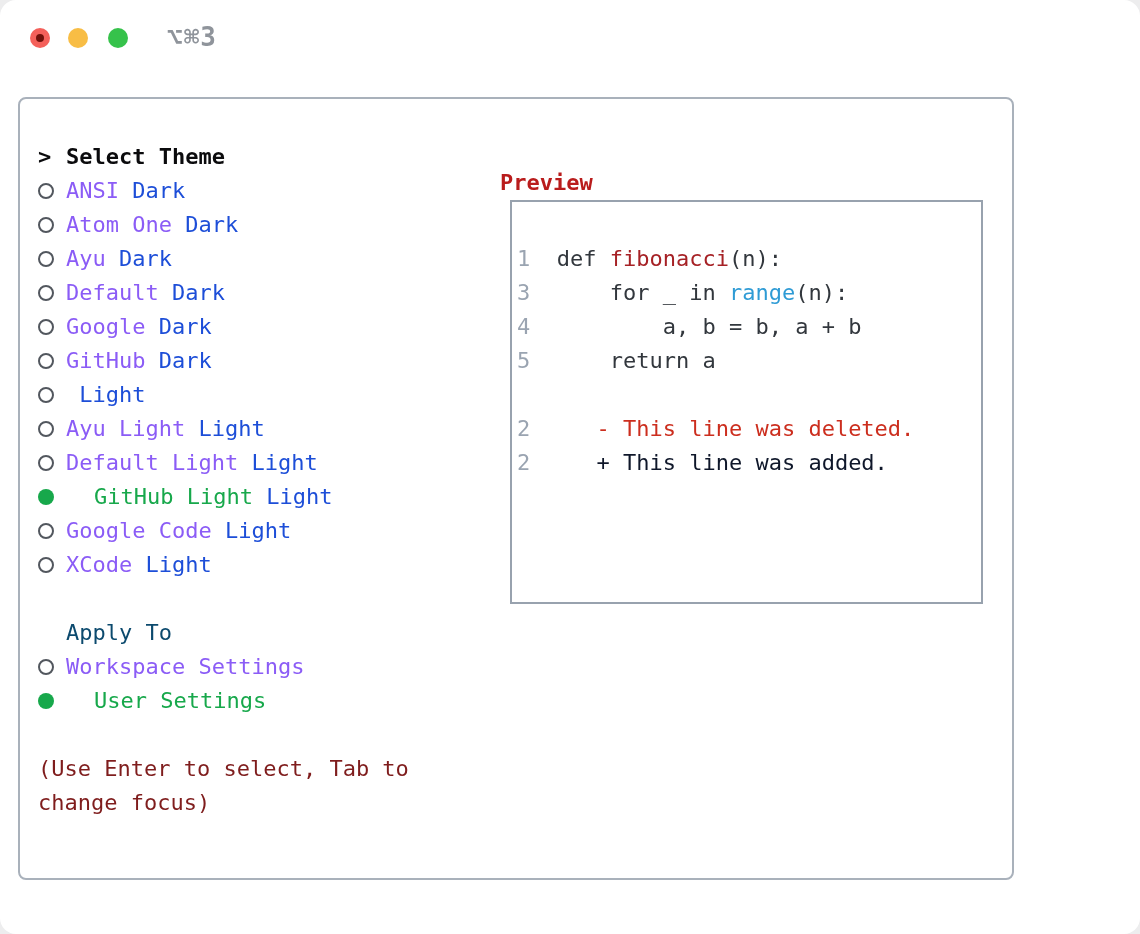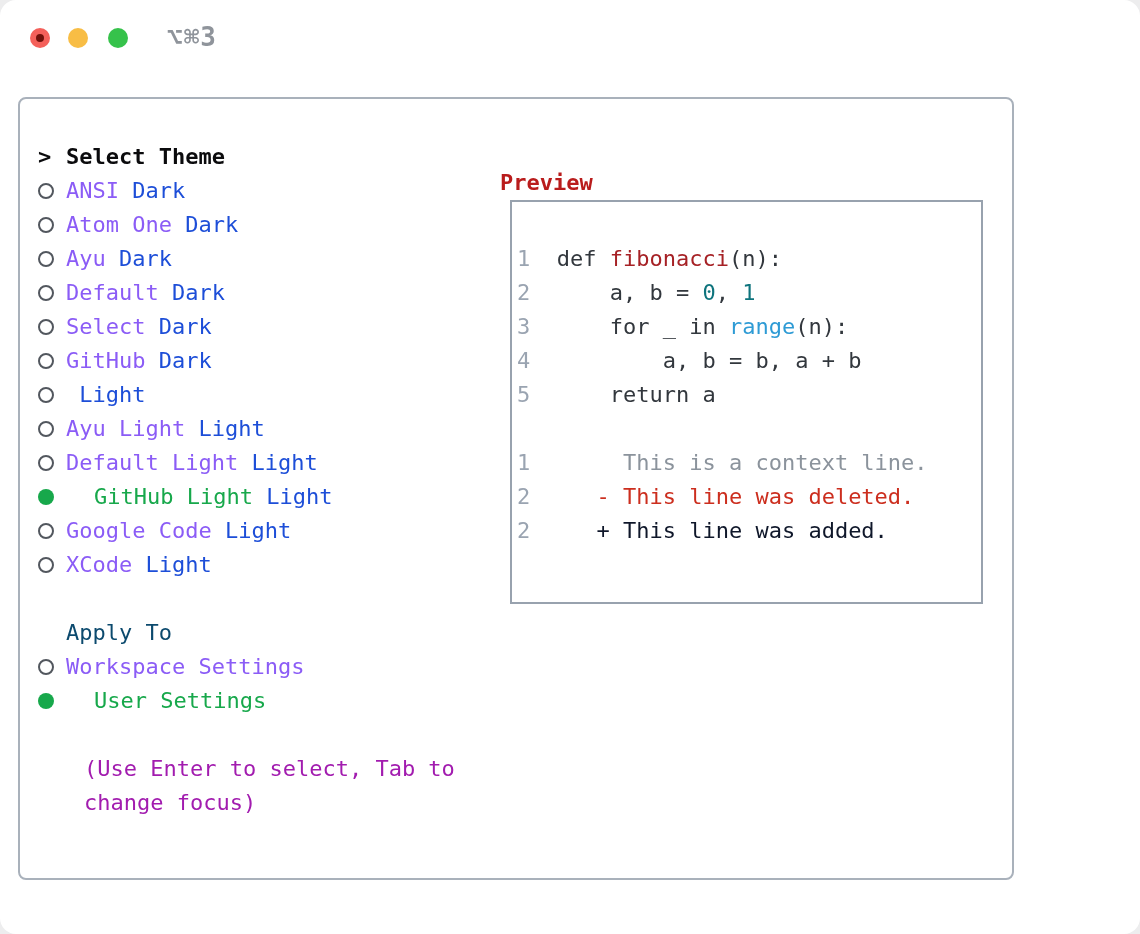--- a/index.html
+++ b/index.html
@@ -28,22 +28,22 @@
   .hdr-prefix{display:inline-block;width:28px;font-weight:700;color:#0b0b0d;}
   .pfx{display:inline-flex;width:28px;align-items:center;}
   .radio{display:inline-block;width:12px;height:12px;border:2px solid #52575e;border-radius:50%;box-sizing:content-box;}
   .radio.sel{width:16px;height:16px;border:none;background:#17a84b;}
   .nm{color:#8b5cf6;}
   .nm.sel{color:#17a84b;margin-left:28px;}
   .variant{color:#1d4ed8;}
   .indent{display:inline-block;width:28px;}
   .gap34{height:34px;}
   .hint{
-    margin-top:34px;width:420px;font-size:22px;line-height:34px;color:#a21caf;
-    white-space:normal;word-break:normal;margin-left:46px;
+    margin-top:34px;width:420px;font-size:22px;line-height:34px;color:#7f1d1d;
+    white-space:normal;word-break:normal;
   }
   
   .preview-hdr{position:absolute;left:500px;top:122px;height:34px;line-height:34px;font-size:22px;font-weight:700;color:#b91c1c;margin-top:44px;}
   .preview-box{
     position:absolute;left:510px;top:200px;width:473px;height:404px;
     border:2px solid #98a2ae;background:#ffffff;
     padding:40px 0 0 5px;box-sizing:border-box;
     font-size:22px;line-height:34px;
   }
   .cl{height:34px;white-space:pre;}
@@ -73,21 +73,21 @@
   <div class="left-col">
     <div class="row">
       <span class="hdr-prefix">&gt;</span><span class="hdr">Select Theme</span>
     </div>
 
     <div id="theme-list">
         <div class="row"><span class="pfx"><span class="radio"></span></span><span class="nm">ANSI</span><span class="variant"> Dark</span></div>
         <div class="row"><span class="pfx"><span class="radio"></span></span><span class="nm">Atom One</span><span class="variant"> Dark</span></div>
         <div class="row"><span class="pfx"><span class="radio"></span></span><span class="nm">Ayu</span><span class="variant"> Dark</span></div>
         <div class="row"><span class="pfx"><span class="radio"></span></span><span class="nm">Default</span><span class="variant"> Dark</span></div>
-        <div class="row"><span class="pfx"><span class="radio"></span></span><span class="nm">Select</span><span class="variant"> Dark</span></div>
+        <div class="row"><span class="pfx"><span class="radio"></span></span><span class="nm">Google</span><span class="variant"> Dark</span></div>
         <div class="row"><span class="pfx"><span class="radio"></span></span><span class="nm">GitHub</span><span class="variant"> Dark</span></div>
         <div class="row"><span class="pfx"><span class="radio"></span></span><span class="variant"> Light</span></div>
         <div class="row"><span class="pfx"><span class="radio"></span></span><span class="nm">Ayu Light</span><span class="variant"> Light</span></div>
         <div class="row"><span class="pfx"><span class="radio"></span></span><span class="nm">Default Light</span><span class="variant"> Light</span></div>
         <div class="row"><span class="pfx"><span class="radio sel"></span></span><span class="nm sel">GitHub Light</span><span class="variant"> Light</span></div>
         <div class="row"><span class="pfx"><span class="radio"></span></span><span class="nm">Google Code</span><span class="variant"> Light</span></div>
         <div class="row"><span class="pfx"><span class="radio"></span></span><span class="nm">XCode</span><span class="variant"> Light</span></div>
       </div>
 
     <div class="gap34"></div>
@@ -102,24 +102,22 @@
       </div>
 
     <div class="hint">(Use Enter to select, Tab to change focus)</div>
   </div>
 
   <div class="preview-hdr">Preview</div>
 
   <div class="preview-box">
     <div id="code-lines">
         <div class="cl"><span class="ln">1</span><span class="seg code">def </span><span class="seg func">fibonacci</span><span class="seg code">(n):</span></div>
-        <div class="cl"><span class="ln">2</span><span class="seg code">    a, b = </span><span class="seg num">0</span><span class="seg code">, </span><span class="seg num">1</span></div>
         <div class="cl"><span class="ln">3</span><span class="seg code">    for _ in </span><span class="seg builtin">range</span><span class="seg code">(n):</span></div>
         <div class="cl"><span class="ln">4</span><span class="seg code">        a, b = b, a + b</span></div>
         <div class="cl"><span class="ln">5</span><span class="seg code">    return a</span></div>
         <div class="cl"></div>
-        <div class="cl"><span class="ln">1</span><span class="seg ctx">     This is a context line.</span></div>
         <div class="cl"><span class="ln">2</span><span class="seg del">   - This line was deleted.</span></div>
         <div class="cl"><span class="ln">2</span><span class="seg add">   + This line was added.</span></div>
       </div>
   </div>
 
 </div>
 
 </body></html>

